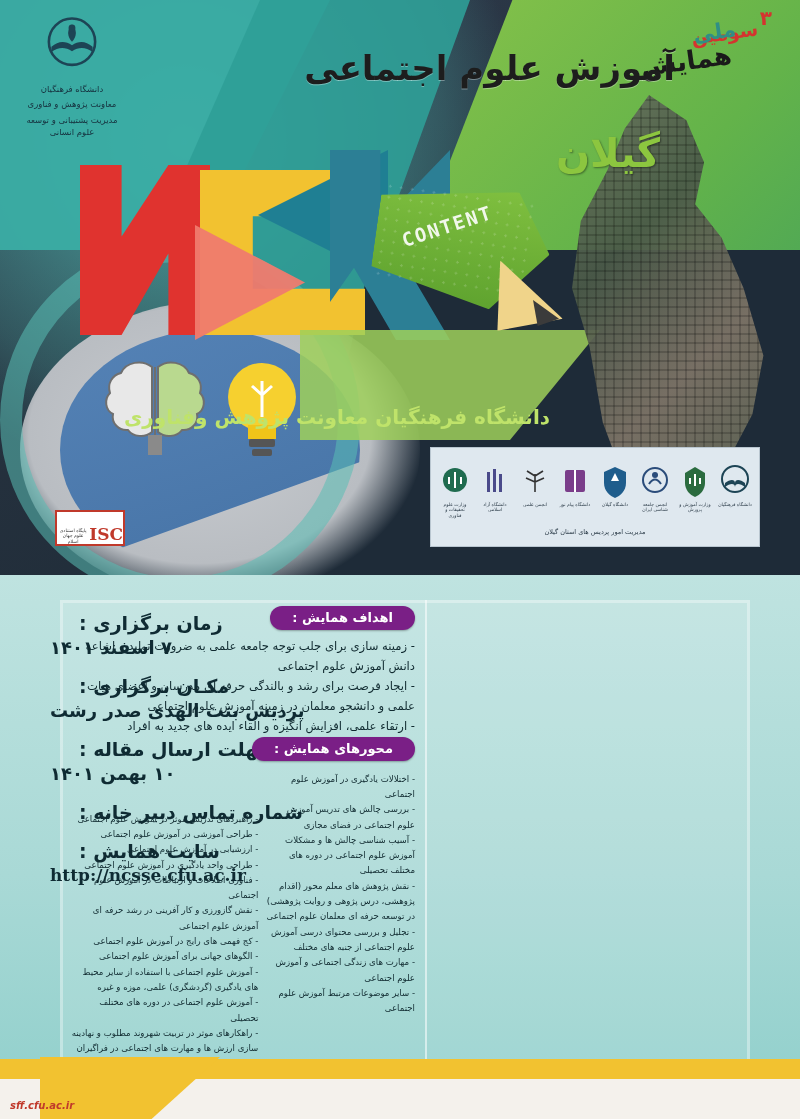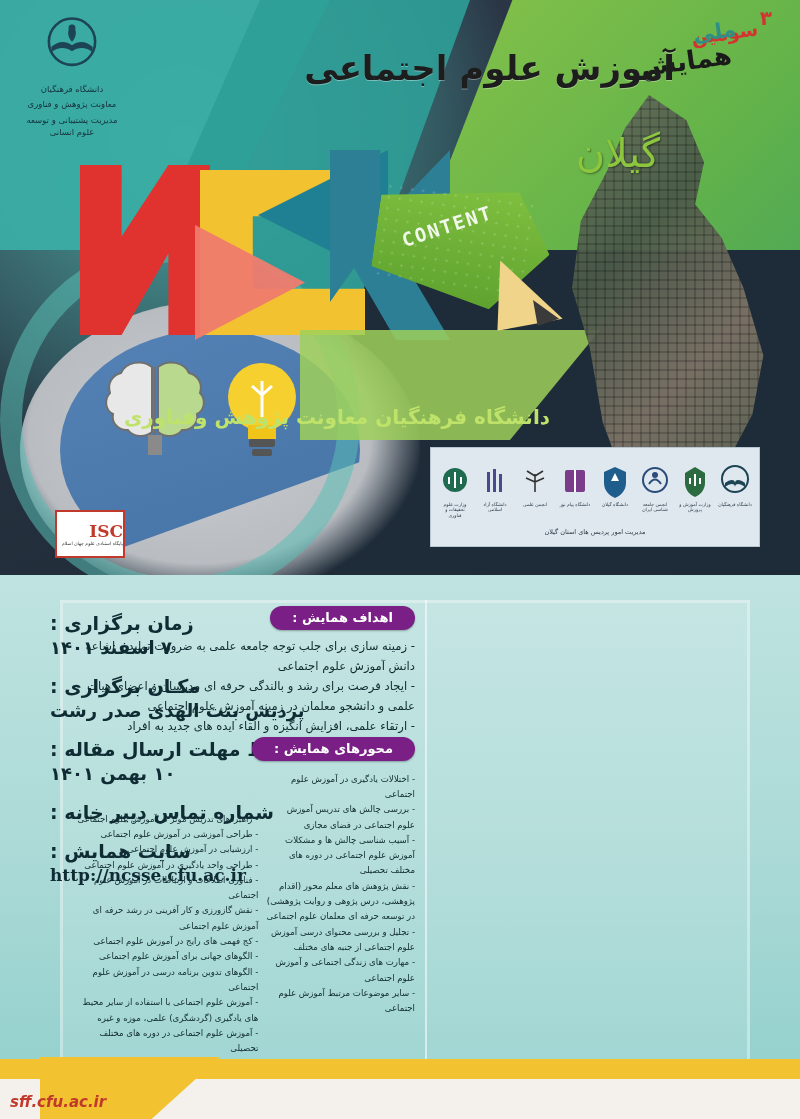--- a/index.html
+++ b/index.html
@@ -125,37 +125,37 @@
   .title-main {
     position:absolute; right:125px; top:48px; color:#1d1d1d; font-size:34px; font-weight:bold;
     text-shadow: 0 1px 0 #ffffff55;
     white-space: nowrap;
   }
   .title-3 { position:absolute; right:28px; top:6px; color:#d4342f; font-size:20px; font-weight:bold; }
   .title-somin { position:absolute; right:42px; top:22px; color:#d4342f; font-size:19px; font-weight:bold; transform: rotate(-8deg); }
   .title-hamayesh { position:absolute; right:68px; top:46px; color:#1a1a1a; font-size:26px; font-weight:bold; transform: rotate(-8deg); }
   .title-melli { position:absolute; right:64px; top:20px; color:#2f8f86; font-size:21px; font-weight:bold; transform: rotate(-8deg); }
   .title-gilan {
-    position:absolute; right:140px; top:130px; color:#8cc63f; font-size:40px; font-weight:normal;
+    position:absolute; right:140px; top:130px; color:#8cc63f; font-size:40px; font-weight:bold;
     text-shadow:1px 1px 2px #00000066;
     text-align:right;
   }
   .subtitle-org {
     position:absolute; right:250px; top:405px; color:#bfe36a; font-size:20px; font-weight:bold;
     letter-spacing:.5px;
   }
 
   
   .univ-logo { position:absolute; left:22px; top:16px; width:100px; height:110px; color:#123; }
   .univ-logo .name { font-size:8.5px; color:#16323f; text-align:center; line-height:1.45; margin-top:3px; }
 
   
   .isc {
-    position:absolute; left:55px; top:510px; width:70px; height:48px; background:#ffffff;
-    border:2px solid #c0392b; display:flex; flex-direction:column; align-items:flex-start; justify-content:center;
+    position:absolute; left:55px; top:510px; width:70px; height:36px; background:#ffffff;
+    border:2px solid #c0392b; display:flex; flex-direction:row; align-items:flex-end; justify-content:center;
   }
   .isc .big { color:#c0392b; font-weight:bold; font-size:17px; font-family:"DejaVu Serif", serif;}
   .isc .sm { color:#333; font-size:4.6px; text-align:center; line-height:1.2; }
 
   
   .sponsors {
     position:absolute; left:430px; top:447px; width:330px; height:100px;
     background:#dfe8ef; border:1px solid #b9c6d0;
     display:flex; align-items:center; justify-content:space-around; padding:6px 4px 16px;
   }
@@ -177,25 +177,25 @@
     border: 3px solid rgba(255,255,255,0.35);
   }
   .yellow-band {
     position:absolute; left:0; bottom:38px; width:800px; height:22px;
     background:#f2c230;
     clip-path: polygon(0 0, 100% 0, 100% 100%, 0 100%);
   }
   .yellow-chev { position:absolute; left:40px; bottom:0; width:180px; height:62px; background:#f2c230;
     clip-path: polygon(0 0, 100% 0, 62% 100%, 0 100%); }
   .white-strip { position:absolute; left:0; bottom:0; width:800px; height:40px; background:#f4f1ec; }
-  .footer-url { position:absolute; left:10px; bottom:8px; color:#c0392b; font-style:italic; font-size:15px; font-weight:bold; }
+  .footer-url { position:absolute; left:10px; bottom:8px; color:#c0392b; font-style:italic; font-size:10px; font-weight:bold; }
 
   .col-left { position:absolute; right:420px; top:612px; width:330px; text-align:left; color:#123; direction:rtl; }
   .info-block { margin-bottom:17px; }
-  .info-label { font-size:19px; font-weight:bold; color:#0f2b33; }
+  .info-label { font-size:19px; font-weight:bold; color:#0f2b33;margin-left:29px; }
   .info-value { font-size:18px; font-weight:bold; color:#0f2b33; margin-top:3px; }
   .info-value.url { font-size:17px; font-family:"DejaVu Serif", serif; }
 
   .col-right { position:absolute; left:70px; top:606px; width:345px; direction:rtl; }
   .pill {
     display:inline-block; background:#7a1f86; color:#ffffff; font-size:13px; font-weight:bold;
     padding:4px 22px 5px; border-radius:14px; margin-bottom:7px;
     box-shadow:0 1px 2px rgba(0,0,0,.3);
   }
   .goals { font-size:11.6px; line-height:1.72; color:#102a30; text-align:right; }
@@ -394,21 +394,20 @@
       </div>
       <div class="axes-col a">
         <div>- راهبردهای تدریس موثر در آموزش علوم اجتماعی</div>
         <div>- طراحی آموزشی در آموزش علوم اجتماعی</div>
         <div>- ارزشیابی در آموزش علوم اجتماعی</div>
         <div>- طراحی واحد یادگیری در آموزش علوم اجتماعی</div>
         <div>- فناوری اطلاعات و ارتباطات در آموزش علوم اجتماعی</div>
         <div>- نقش گازورزی و کار آفرینی در رشد حرفه ای آموزش علوم اجتماعی</div>
         <div>- کج فهمی های رایج در آموزش علوم اجتماعی</div>
         <div>- الگوهای جهانی برای آموزش علوم اجتماعی</div>
-        <div>- الگوهای تدوین برنامه درسی در آموزش علوم اجتماعی</div>
         <div>- آموزش علوم اجتماعی با استفاده از سایر محیط های یادگیری (گردشگری) علمی، موزه و غیره</div>
         <div>- آموزش علوم اجتماعی در دوره های مختلف تحصیلی</div>
         <div>- راهکارهای موثر در تربیت شهروند مطلوب و نهادینه سازی ارزش ها و مهارت های اجتماعی در فراگیران</div>
         <div>- نقش هنر در آموزش علوم اجتماعی</div>
       </div>
     </div>
   </div>
 
   <div class="yellow-band"></div>
   <div class="white-strip"></div>

